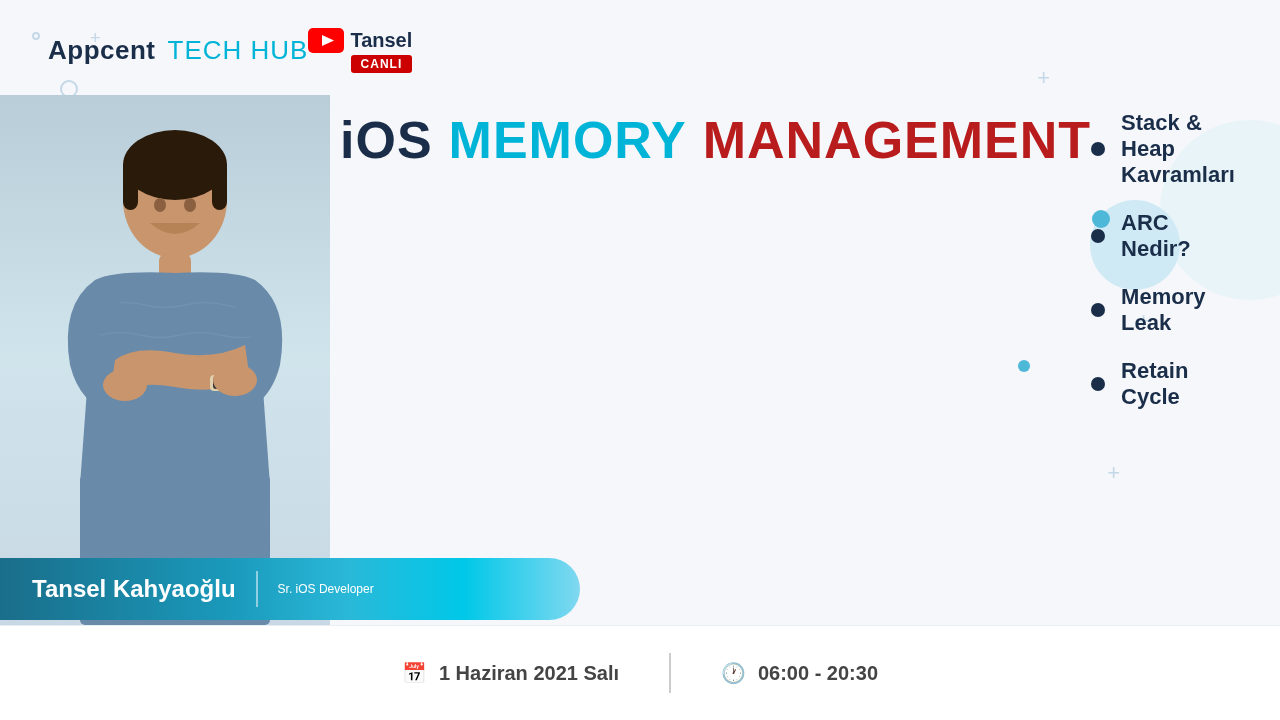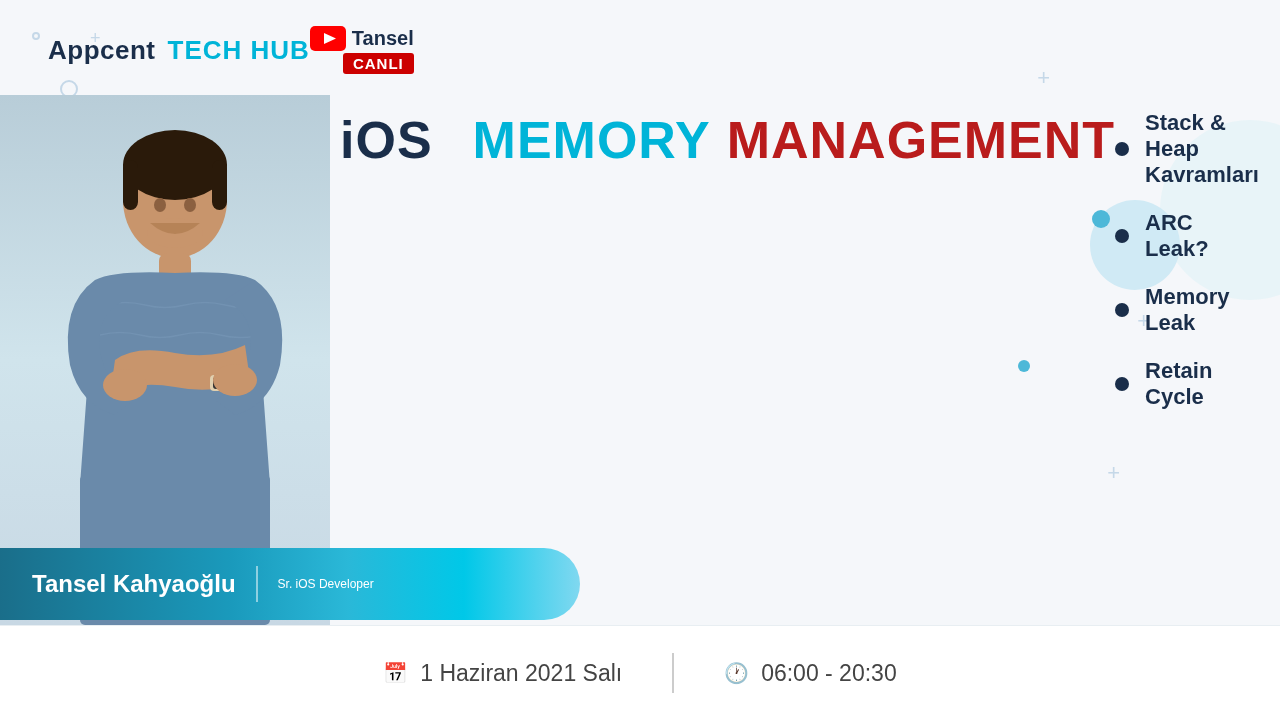--- a/index.html
+++ b/index.html
@@ -122,21 +122,21 @@
 
     .logo-appcent {
       font-size: 26px;
       font-weight: 800;
       color: #1a2e4a;
       letter-spacing: 0.5px;
     }
 
     .logo-techhub {
       font-size: 26px;
-      font-weight: 700;
+      font-weight: 400;
       color: #00b4d8;
       letter-spacing: 1px;
     }
 
     .youtube-badge {
       display: flex;
       flex-direction: column;
       align-items: center;
       gap: 2px;
     }
@@ -160,21 +160,21 @@
 
     .yt-text {
       font-size: 20px;
       font-weight: 700;
       color: #1a2e4a;
     }
 
     .canli-badge {
       background: #cc0000;
       color: white;
-      font-size: 15px;
+      font-size: 12px;
       font-weight: 700;
       padding: 2px 10px;
       border-radius: 3px;
       letter-spacing: 1px;
       align-self: flex-end;
       margin-left: 20px;
     }
 
     
     .main-content {
@@ -201,21 +201,20 @@
       font-weight: 800;
       color: #1a2e4a;
       letter-spacing: 1px;
     }
 
     .title-memory {
       font-size: 52px;
       font-weight: 800;
       color: #00b4d8;
       letter-spacing: 1px;
-      margin-left: 24px;
     }
 
     .title-management {
       font-size: 52px;
       font-weight: 800;
       color: #b91c1c;
       letter-spacing: 1px;
     }
 
     .bullet-list {
@@ -241,21 +240,21 @@
       background: #1a2e4a;
       flex-shrink: 0;
     }
 
     
     .speaker-banner {
       position: absolute;
       bottom: 100px;
       left: 0;
       width: 580px;
-      height: 72px;
+      height: 62px;
       background: linear-gradient(90deg, #1a6e8a 0%, #1a9abc 40%, #2ab8d8 60%, #00c8e8 80%, #80d8f0 100%);
       display: flex;
       align-items: center;
       gap: 20px;
       padding: 0 32px;
       border-radius: 0 36px 36px 0;
       z-index: 20;
     }
 
     .speaker-name {
@@ -297,23 +296,23 @@
       align-items: center;
       gap: 12px;
     }
 
     .footer-icon {
       font-size: 20px;
       color: #666;
     }
 
     .footer-text {
-      font-size: 23px;
+      font-size: 20px;
       color: #444;
-      font-weight: 400;
+      font-weight: 700;
     }
 
     .footer-divider {
       width: 2px;
       height: 40px;
       background: #ccc;
     }
 
     
     .photo-bg {
@@ -420,21 +419,21 @@
     <span class="title-management">MANAGEMENT</span>
   </div>
 
   <ul class="bullet-list">
     <li>
       <div class="bullet-dot"></div>
       <span>Stack &amp; Heap Kavramları</span>
     </li>
     <li>
       <div class="bullet-dot"></div>
-      <span>ARC Leak?</span>
+      <span>ARC Nedir?</span>
     </li>
     <li>
       <div class="bullet-dot"></div>
       <span>Memory Leak</span>
     </li>
     <li>
       <div class="bullet-dot"></div>
       <span>Retain Cycle</span>
     </li>
   </ul>

